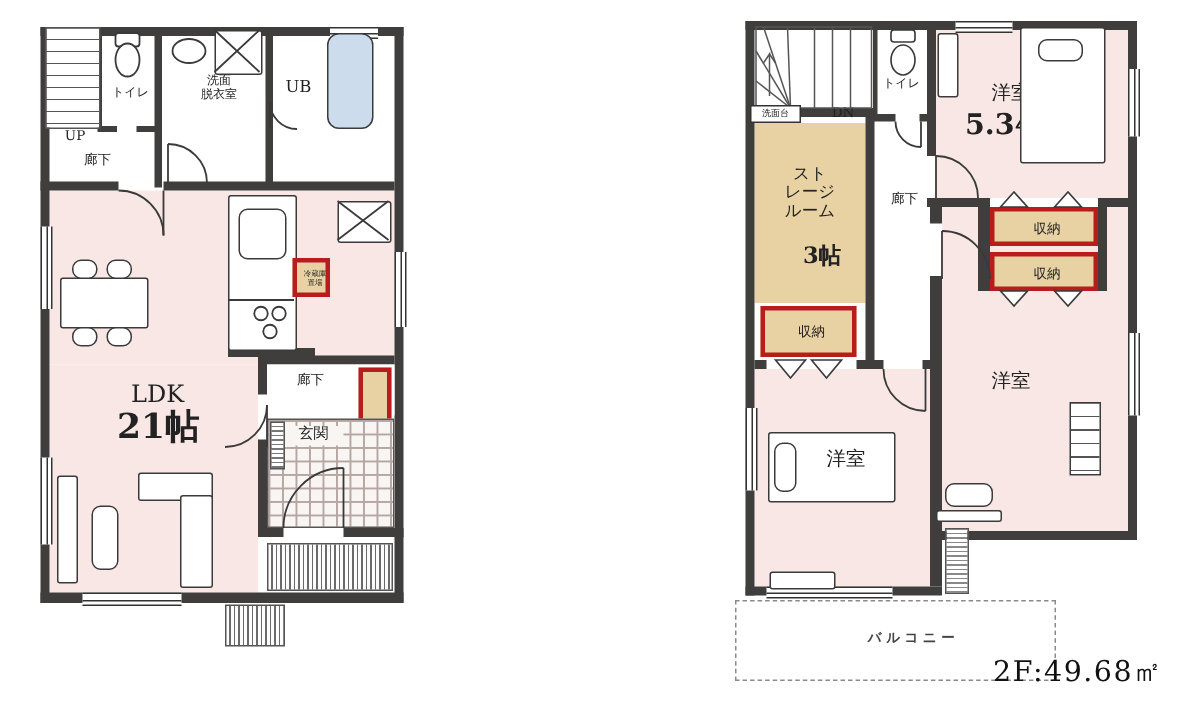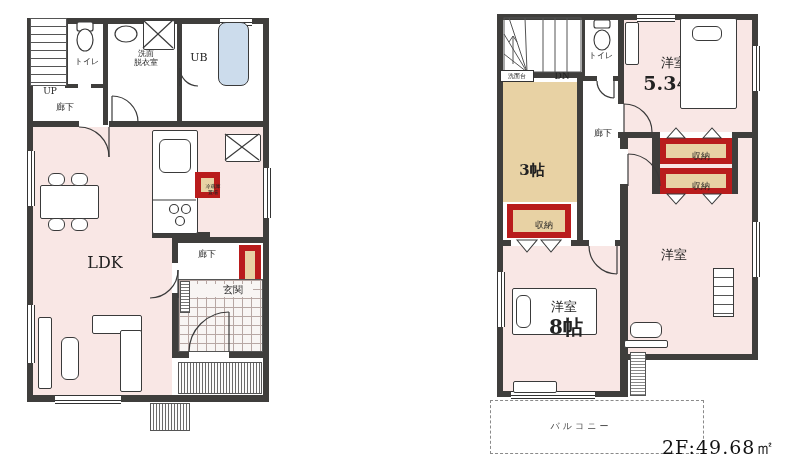--- a/index.html
+++ b/index.html
@@ -2,25 +2,25 @@
 <html><head>
 <meta charset="utf-8">
 <style>
   html,body{margin:0;padding:0;background:#fff;}
   #stage{position:relative;width:800px;height:471px;background:#fff;overflow:hidden;
          font-family:"DejaVu Serif","Liberation Serif",serif;color:#1c1c1c;}
   .abs{position:absolute;box-sizing:border-box;}
   .wall{position:absolute;background:#3f3e3c;}
   .lbl{position:absolute;text-align:center;line-height:1.12;white-space:pre-line;color:#222;}
   .t5{font-size:5px;}.t6{font-size:6px;}.t8{font-size:8px;}.t9{font-size:9px;}
-  .t10{font-size:10px;padding-left:24px;}.t11{font-size:11px;}.t13{font-size:13px;}.t15{font-size:15px;}
+  .t10{font-size:10px;}.t11{font-size:11px;}.t13{font-size:13px;}.t15{font-size:15px;}
   .t16{font-size:16px;}.t19{font-size:19px;font-weight:bold;}.t20{font-size:20px;font-weight:bold;}
   .t23{font-size:23px;font-weight:bold;}
   .pink{background:#f9e7e5;}
-  .tan{background:#e8d2a4;border:6px solid #b91c1c;}
+  .tan{background:#e8d2a4;border:3px solid #b91c1c;}
   .white{background:#ffffff;}
   .furn{position:absolute;background:#fff;border:1.5px solid #3a3a3a;border-radius:2px;}
   .furn-r{border-radius:6px;}
   .win-h{position:absolute;background:#fff;border-top:1.5px solid #333;border-bottom:1.5px solid #333;}
   .win-h::after{content:"";position:absolute;left:0;right:0;top:50%;height:1px;background:#333;}
   .win-v{position:absolute;background:#fff;border-left:1.5px solid #333;border-right:1.5px solid #333;}
   .win-v::after{content:"";position:absolute;top:0;bottom:0;left:50%;width:1px;background:#333;}
   .stairs{position:absolute;background:repeating-linear-gradient(180deg,#fff 0 7px,#555 7px 8px);border:1px solid #555;}
   .tile{background-color:#f8f5f3;background-image:linear-gradient(#b7a7a3 1px,transparent 1px),linear-gradient(90deg,#b7a7a3 1px,transparent 1px);background-size:9px 9px;border:1px solid #555;}
   .porch{position:absolute;background:repeating-linear-gradient(90deg,#fcfcfc 0 2px,#6a6a6a 2px 3px);border:1px solid #555;}
@@ -90,20 +90,21 @@
     </div>
     <div class="furn" style="left:198px;top:116px;width:34px;height:26px;"></div>
 
     <div class="furn" style="left:13px;top:167px;width:57px;height:32px;"></div>
     <div class="furn furn-r" style="left:21px;top:155px;width:15px;height:11px;"></div>
     <div class="furn furn-r" style="left:44px;top:155px;width:15px;height:11px;"></div>
     <div class="furn furn-r" style="left:21px;top:200px;width:15px;height:11px;"></div>
     <div class="furn furn-r" style="left:44px;top:200px;width:15px;height:11px;"></div>
 
     <div class="lbl t16" style="left:48px;top:236px;width:60px;height:18px;">LDK</div>
+    <div class="lbl t23" style="left:41px;top:254px;width:75px;height:28px;">21帖</div>
 
     <div class="furn" style="left:65px;top:297px;width:48px;height:17px;"></div>
     <div class="furn" style="left:93px;top:312px;width:20px;height:60px;"></div>
     <div class="furn" style="left:11px;top:299px;width:12px;height:70px;"></div>
     <div class="furn furn-r" style="left:34px;top:319px;width:16px;height:41px;"></div>
 
     <div class="abs white" style="left:151px;top:225px;width:85px;height:34px;"></div>
     <div class="lbl t9" style="left:160px;top:231px;width:40px;height:13px;">廊下</div>
     <div class="abs tan" style="left:212px;top:227px;width:22px;height:44px;"></div>
     <div class="abs tile" style="left:151px;top:261px;width:85px;height:73px;"></div>
@@ -182,21 +183,24 @@
     <div class="hatch" style="left:133px;top:338px;width:14px;height:42px;"></div>
 
     <div class="lbl t9" style="left:51px;top:57px;width:28px;height:12px;">DN</div>
 
     <div class="abs white" style="left:3px;top:56px;width:34px;height:12px;border:1px solid #333;z-index:3;">
       <div class="lbl t6" style="left:0;top:2px;width:32px;">洗面台</div>
     </div>
 
     <div class="lbl t8" style="left:88px;top:38px;width:32px;height:12px;">トイレ</div>
 
-    <div class="lbl t15" style="left:0;top:148px;width:70px;height:22px;font-weight:bold;">3帖</div>
+    <div class="lbl t11" style="left:8px;top:96px;width:70px;height:46px;">スト
+レージ
+ルーム</div>
+    <div class="lbl t15" style="left:16px;top:148px;width:70px;height:22px;font-weight:bold;">3帖</div>
     <div class="abs tan" style="left:10px;top:190px;width:64px;height:34px;">
       <div class="lbl t9" style="left:0;top:10px;width:62px;">収納</div>
     </div>
 
     <div class="lbl t9" style="left:90px;top:114px;width:32px;height:12px;">廊下</div>
 
     <div class="lbl t13" style="left:152px;top:42px;width:50px;height:15px;">洋室</div>
     <div class="lbl t19" style="left:134px;top:59px;width:90px;height:24px;">5.34帖</div>
     <div class="furn" style="left:183px;top:4px;width:55px;height:89px;"></div>
     <div class="furn furn-r" style="left:195px;top:12px;width:28px;height:13px;"></div>
@@ -210,21 +214,20 @@
     </div>
 
     <div class="lbl t13" style="left:152px;top:234px;width:50px;height:15px;">洋室</div>
     <div class="furn furn-r" style="left:133px;top:308px;width:30px;height:14px;"></div>
     <div class="furn" style="left:127px;top:326px;width:42px;height:6px;"></div>
     <div class="shelf" style="left:216px;top:254px;width:19px;height:47px;"></div>
 
     <div class="furn" style="left:15px;top:274px;width:83px;height:45px;"></div>
     <div class="furn furn-r" style="left:19px;top:281px;width:13px;height:31px;"></div>
     <div class="lbl t13" style="left:32px;top:286px;width:70px;height:15px;">洋室</div>
-    <div class="lbl t20" style="left:34px;top:302px;width:70px;height:26px;">8帖</div>
     <div class="furn" style="left:16px;top:367px;width:42px;height:10px;"></div>
 
     <svg width="261" height="384" viewBox="0 0 261 384">
       <g stroke="#555" stroke-width="1" fill="none">
         <rect x="7" y="4" width="77" height="54"></rect>
         <line x1="58" y1="4" x2="58" y2="58"></line>
           <line x1="70" y1="4" x2="70" y2="58"></line>
         <line x1="46" y1="4" x2="46" y2="58"></line>
         <line x1="30" y1="58" x2="7" y2="40"></line>
           <line x1="30" y1="58" x2="7" y2="20"></line>
@@ -250,18 +253,18 @@
           <path d="M206,124 l9,-10 l9,10 z"></path>
         <path d="M170,180 l9,10 l9,-10 z"></path>
           <path d="M206,180 l9,10 l9,-10 z"></path>
         <path d="M20,226 l10,12 l10,-12 z"></path>
           <path d="M44,226 l10,12 l10,-12 z"></path>
       </g>
     </svg>
   </div>
 
   <div class="balcony" style="left:490px;top:400px;width:212px;height:52px;">
-    <div class="lbl t9" style="left:30px;top:20px;width:120px;letter-spacing:3px;color:#444;">バルコニー</div>
+    <div class="lbl t9" style="left:58px;top:20px;width:120px;letter-spacing:3px;color:#444;font-weight:bold;">バルコニー</div>
   </div>
 
   <div class="area-label" style="left:662px;top:435px;width:140px;">2F:49.68㎡</div>
 
 </div>
 
 </body></html>

